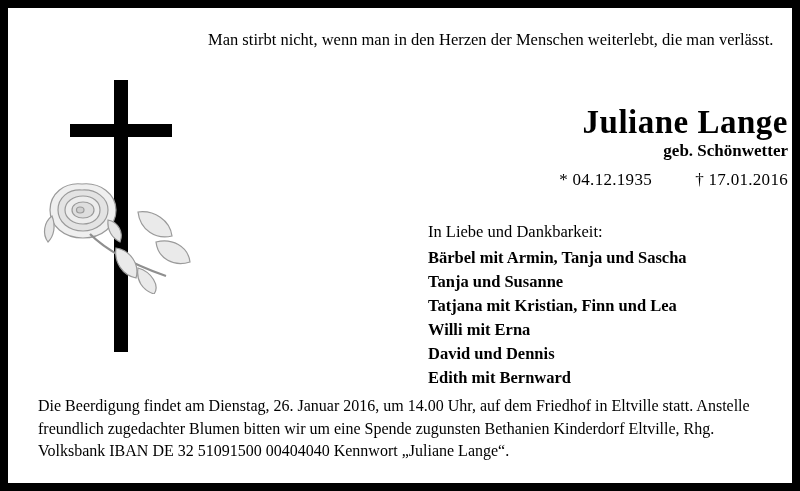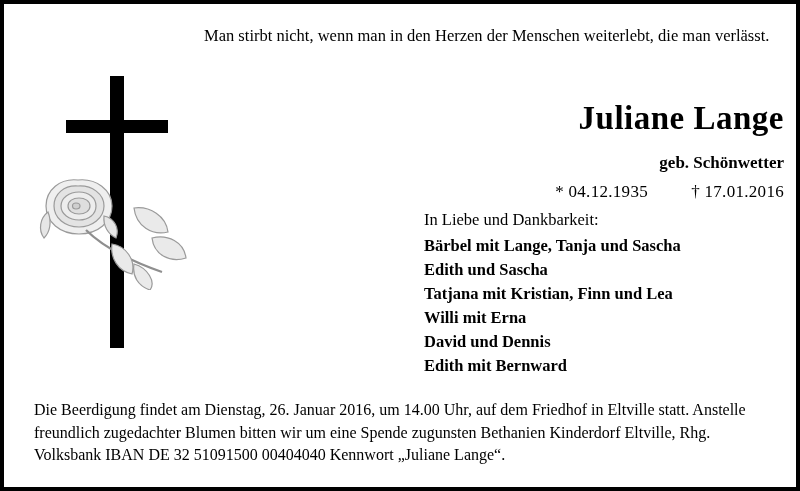--- a/index.html
+++ b/index.html
@@ -12,21 +12,21 @@
     background: #ffffff;
     font-family: "Liberation Serif", serif;
     color: #000000;
     overflow: hidden;
   }
   .obituary {
     position: relative;
     width: 800px;
     height: 491px;
     box-sizing: border-box;
-    border: 4px solid #000000;
+    border: 8px solid #000000;
     background: #ffffff;
   }
   .inner {
     position: absolute;
     inset: 0;
     background: #ffffff;
   }
 
   
   .motto {
@@ -79,40 +79,40 @@
     width: 580px;
     text-align: right;
   }
   .name {
     font-size: 33px;
     font-weight: bold;
     letter-spacing: 0.5px;
     line-height: 1.12;
   }
   .maiden {
-    margin-top: 16px;
+    margin-top: 0;
     font-size: 17px;
     font-weight: bold;
   }
   .dates {
     margin-top: 9px;
     font-size: 17px;
     font-weight: normal;
     letter-spacing: 0.3px;
   }
   .dates .sep {
     display: inline-block;
     width: 34px;
   }
 
   
   .family {
     position: absolute;
     left: 420px;
-    top: 204px;
+    top: 212px;
     width: 360px;
     text-align: left;
   }
   .family-intro {
     font-size: 16.5px;
     line-height: 1.45;
   }
   .family-list {
     margin: 2px 0 0 0;
     padding: 0;
@@ -179,22 +179,22 @@
       <div class="dates">
         <span>* 04.12.1935</span>
         <span class="sep"></span>
         <span>† 17.01.2016</span>
       </div>
     </div>
 
     <div class="family">
       <div class="family-intro">In Liebe und Dankbarkeit:</div>
       <ul class="family-list">
-        <li>Bärbel mit Lange, Tanja und Sascha</li>
-        <li>Edith und Sascha</li>
+        <li>Bärbel mit Armin, Tanja und Sascha</li>
+        <li>Tanja und Susanne</li>
         <li>Tatjana mit Kristian, Finn und Lea</li>
         <li>Willi mit Erna</li>
         <li>David und Dennis</li>
         <li>Edith mit Bernward</li>
       </ul>
     </div>
 
     <div class="footer">
       <p>Die Beerdigung findet am Dienstag, 26. Januar 2016, um 14.00 Uhr, auf dem Friedhof in Eltville statt. Anstelle freundlich zugedachter Blumen bitten wir um eine Spende zugunsten Bethanien Kinderdorf Eltville, Rhg. Volksbank IBAN DE 32 51091500 00404040 Kennwort „Juliane Lange“.</p>
     </div>

